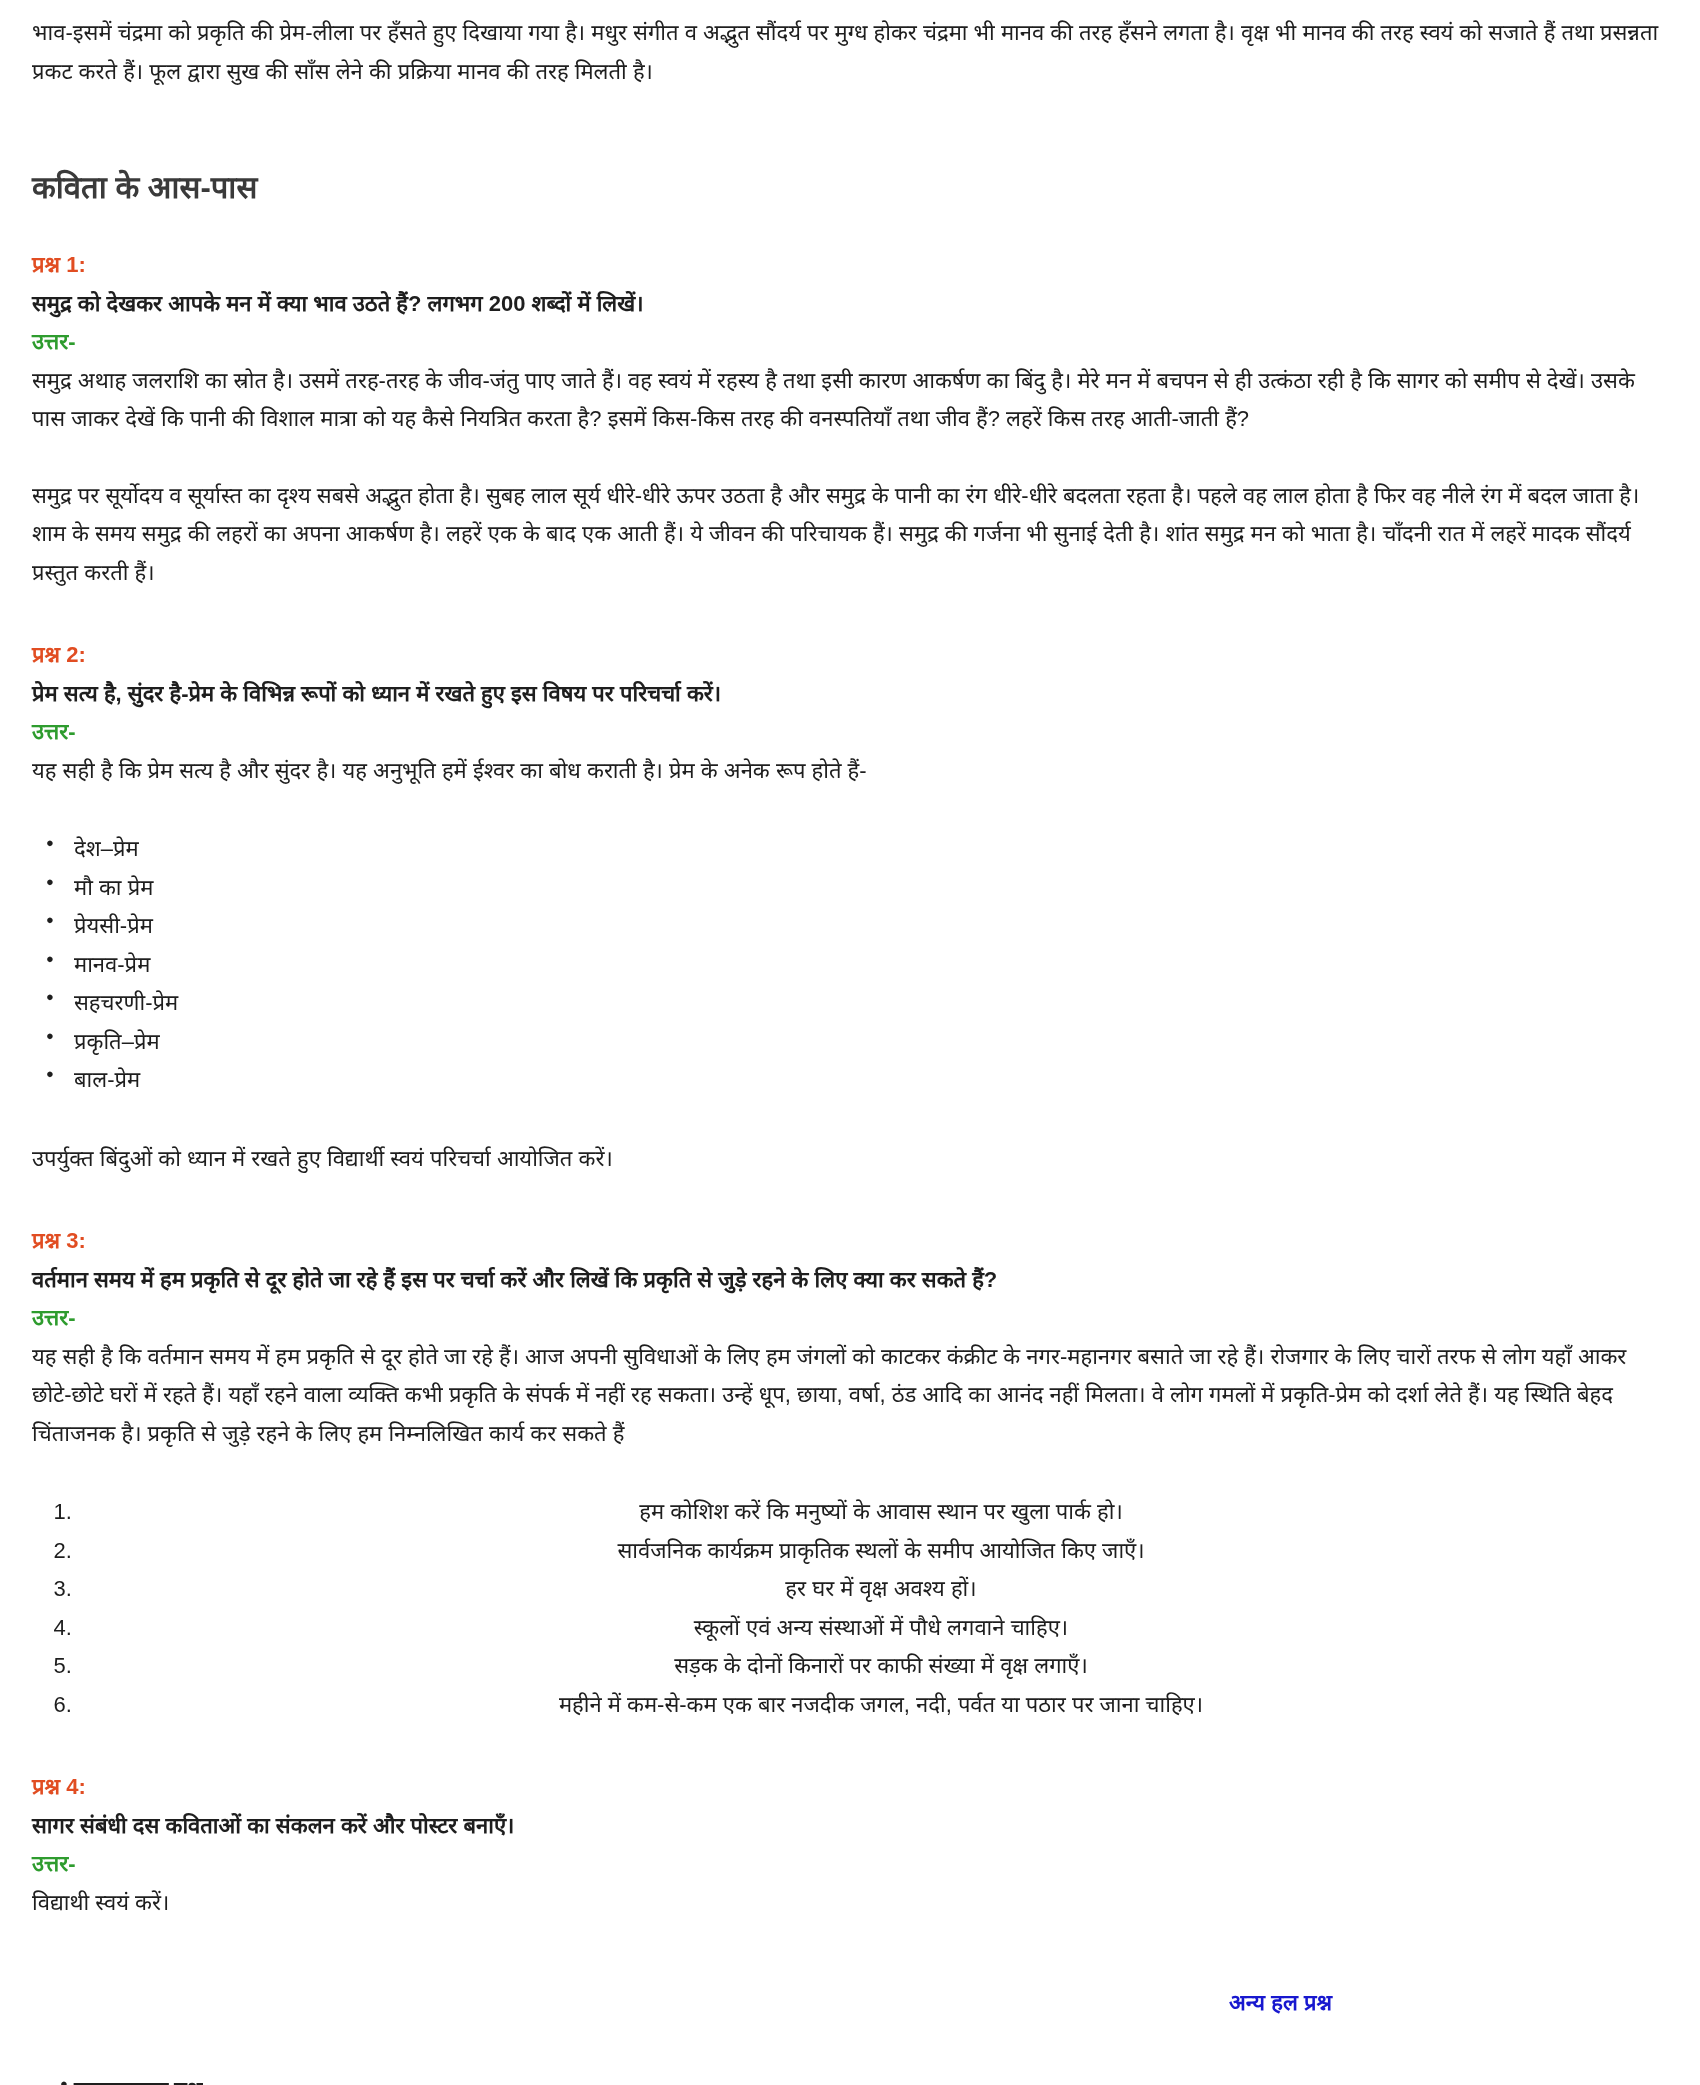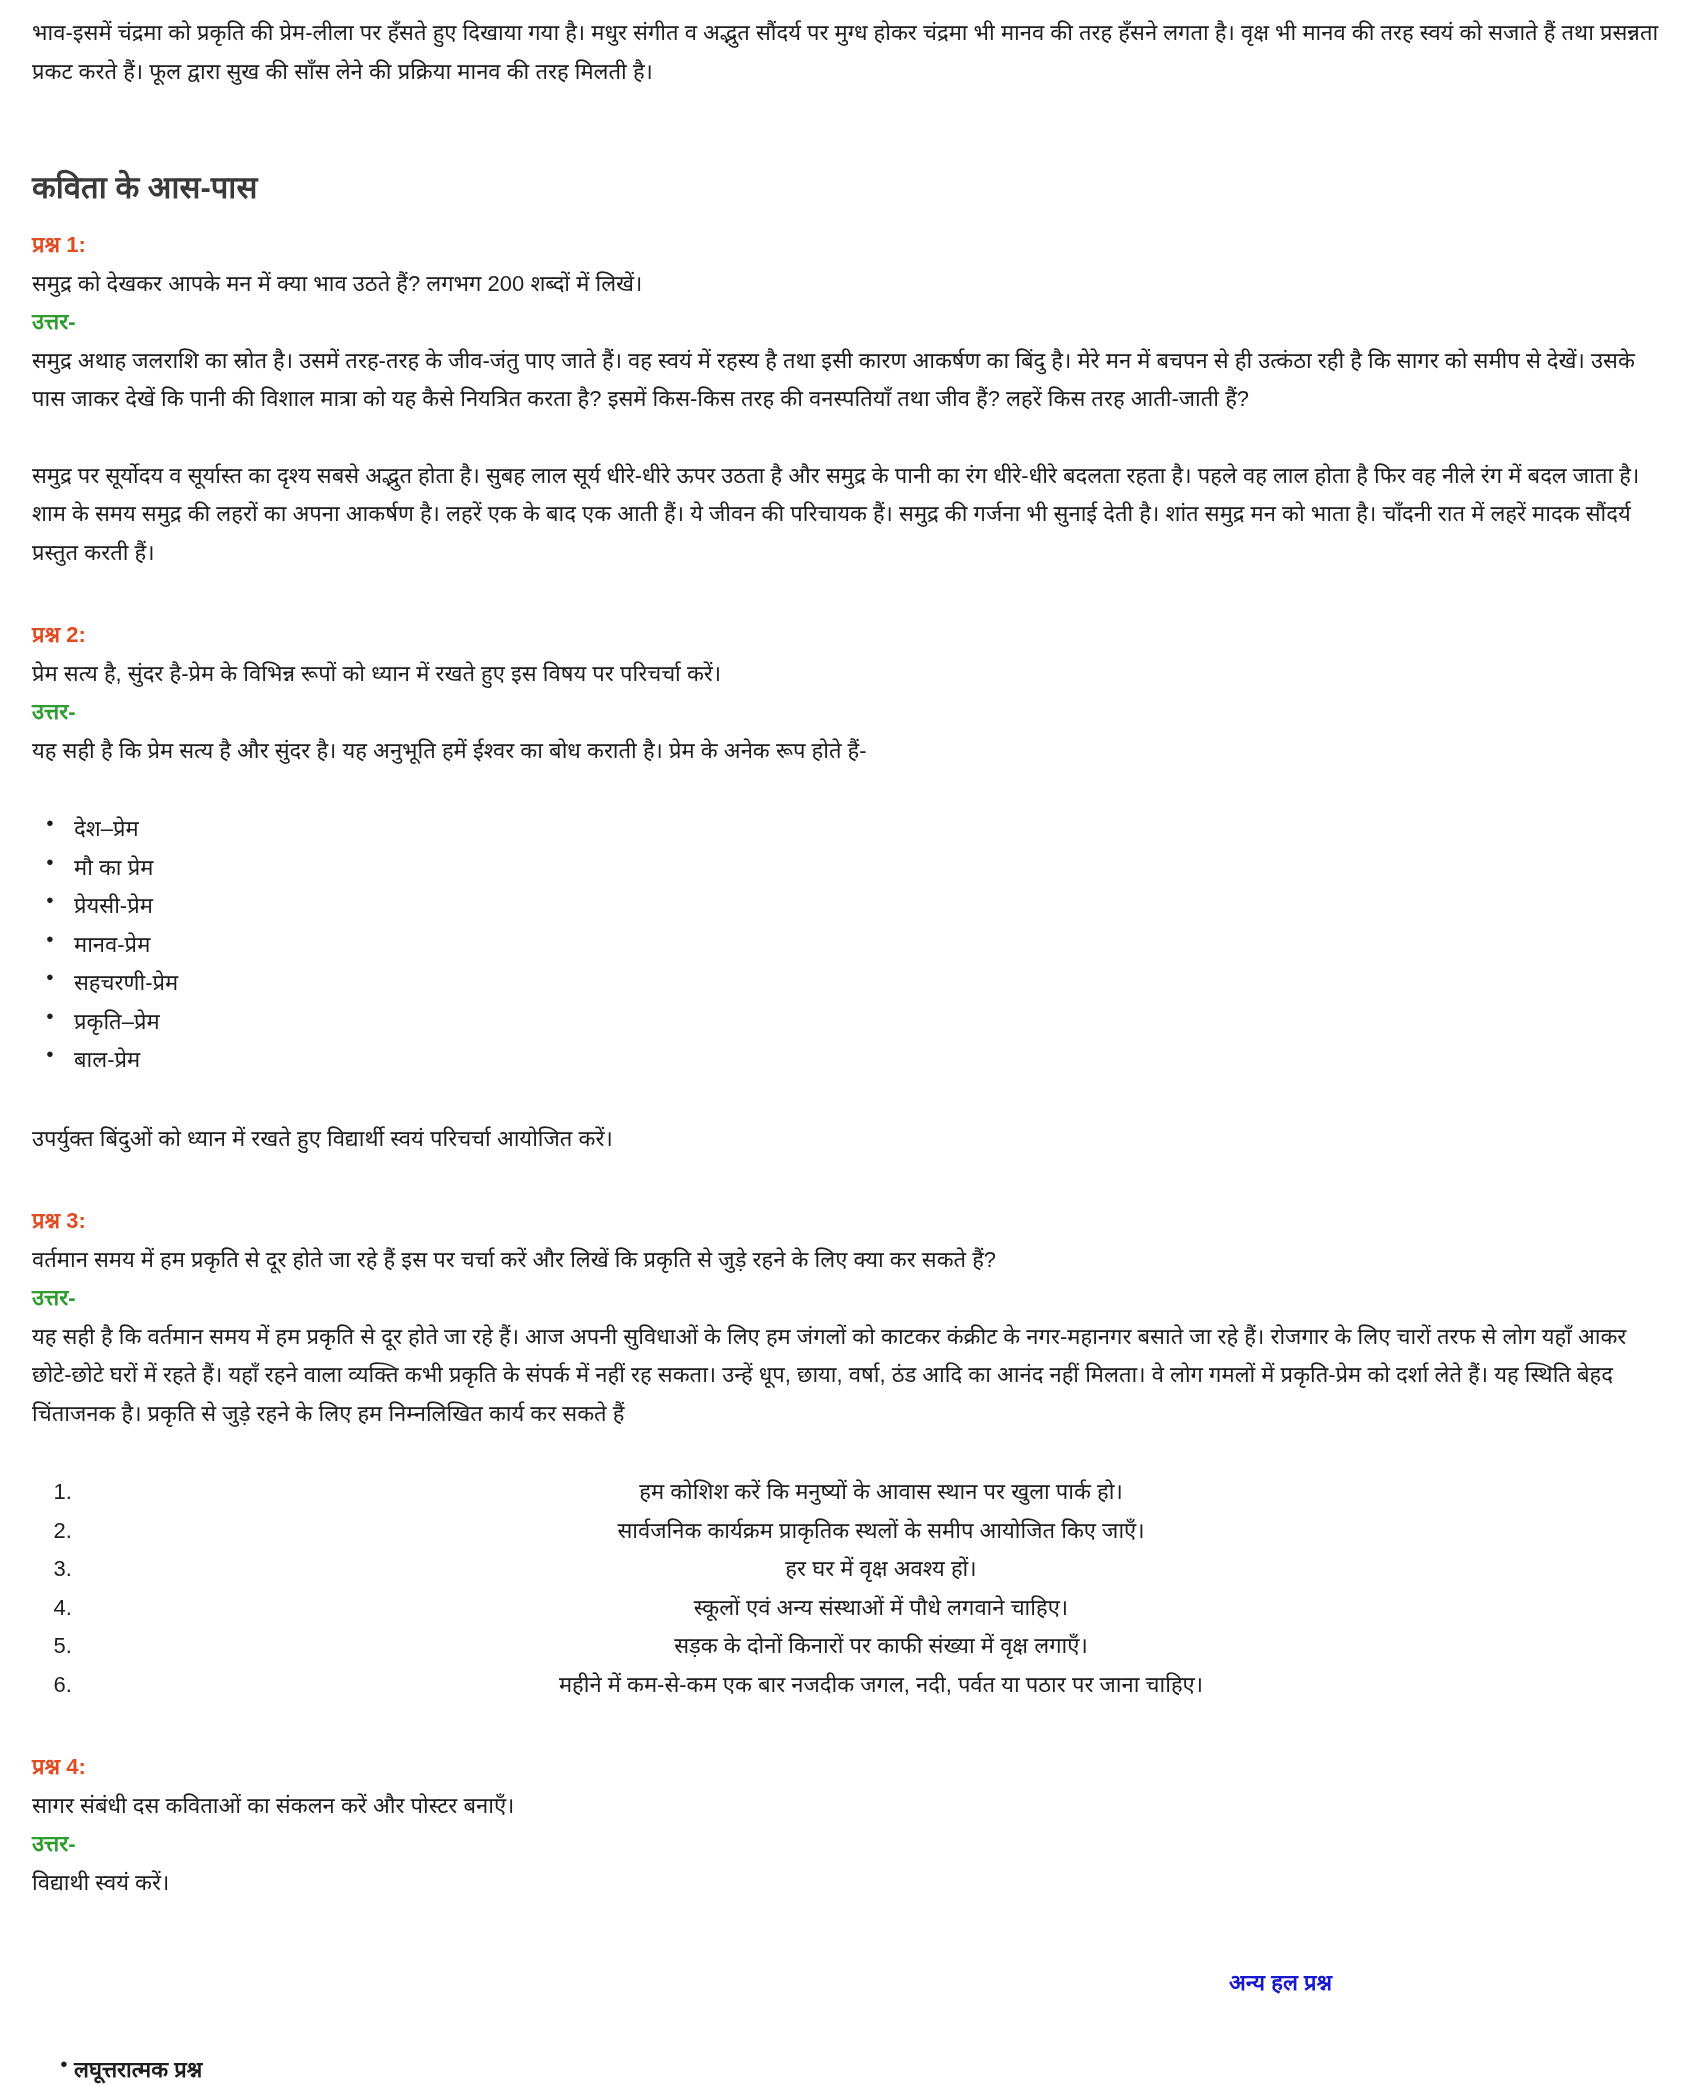--- a/index.html
+++ b/index.html
@@ -25,22 +25,22 @@
     color:#3a3a3a;
     margin:77px 0 0 0;
     line-height:1.3;
   }
   .qblock{margin:0;}
   .qlabel{
     color:var(--q-color,#e14d22);
     font-weight:700;
     margin:44px 0 0 0;
   }
-  .qlabel.first{margin-top:18px;}
-  .qtext{font-weight:400;margin:0;}
+  .qlabel.first{margin-top:38px;}
+  .qtext{font-weight:700;margin:0;}
   .alabel{
     color:var(--a-color,#2e9c2e);
     font-weight:700;
     margin:0;
   }
   .gap-top{margin-top:38px;}
   .bullet-list{
     list-style:none;
     margin:40px 0 0 0;
     padding:0 0 0 28px;

